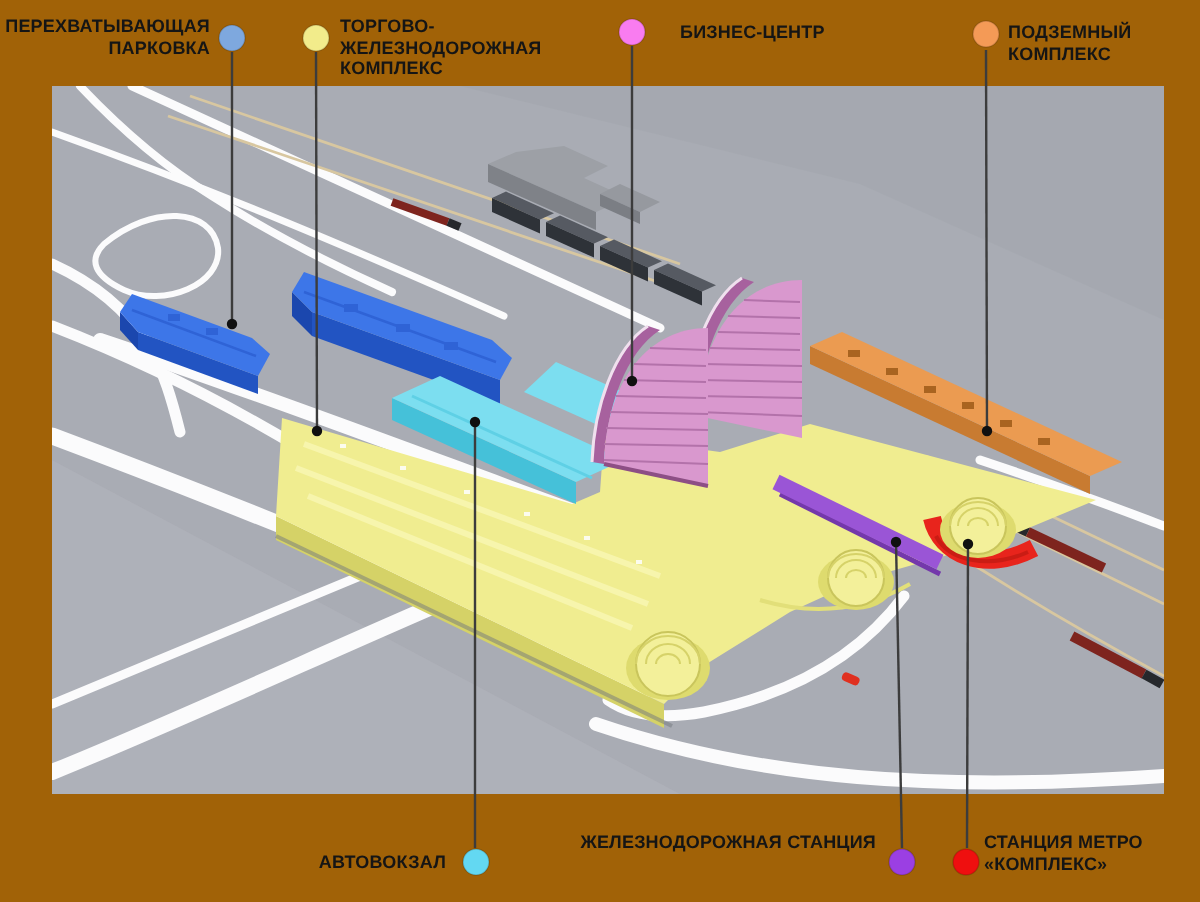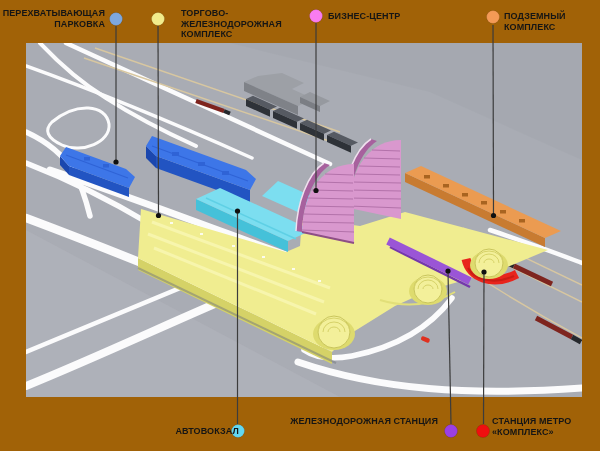--- a/index.html
+++ b/index.html
@@ -228,33 +228,33 @@
     <circle cx="238" cy="431" r="6.5" fill="#63d8f2"></circle>
     <circle cx="451" cy="431" r="6.5" fill="#9b3fe3"></circle>
     <circle cx="483" cy="431" r="6.5" fill="#ef0f0f"></circle>
   </g>
 </svg>
 
 <div class="lbl r" style="right:495px;top:8px;">
   <div>ПЕРЕХВАТЫВАЮЩАЯ</div>
   <div>ПАРКОВКА</div>
 </div>
-<div class="lbl" style="left:170px;top:8px;margin-left:11px;">
+<div class="lbl" style="left:170px;top:8px;">
   <div>ТОРГОВО-</div>
   <div>ЖЕЛЕЗНОДОРОЖНАЯ</div>
   <div>КОМПЛЕКС</div>
 </div>
-<div class="lbl" style="left:328px;top:11px;">
+<div class="lbl" style="left:340px;top:11px;">
   <div>БИЗНЕС-ЦЕНТР</div>
 </div>
 <div class="lbl" style="left:504px;top:11px;">
   <div>ПОДЗЕМНЫЙ</div>
   <div>КОМПЛЕКС</div>
 </div>
-<div class="lbl r" style="right:361px;top:426px;">
+<div class="lbl r" style="right:377px;top:426px;">
   <div>АВТОВОКЗАЛ</div>
 </div>
 <div class="lbl r" style="right:162px;top:416px;margin-left:40px;">
   <div>ЖЕЛЕЗНОДОРОЖНАЯ СТАНЦИЯ</div>
 </div>
 <div class="lbl" style="left:492px;top:416px;">
   <div>СТАНЦИЯ МЕТРО</div>
   <div>«КОМПЛЕКС»</div>
 </div>
 

